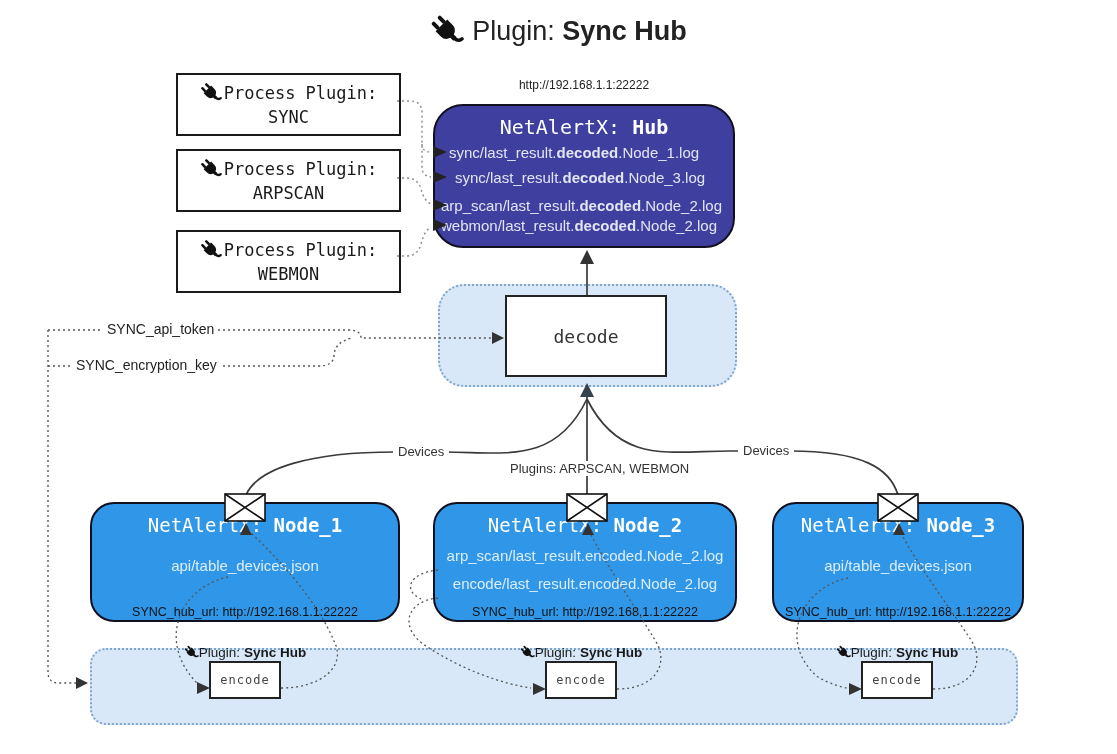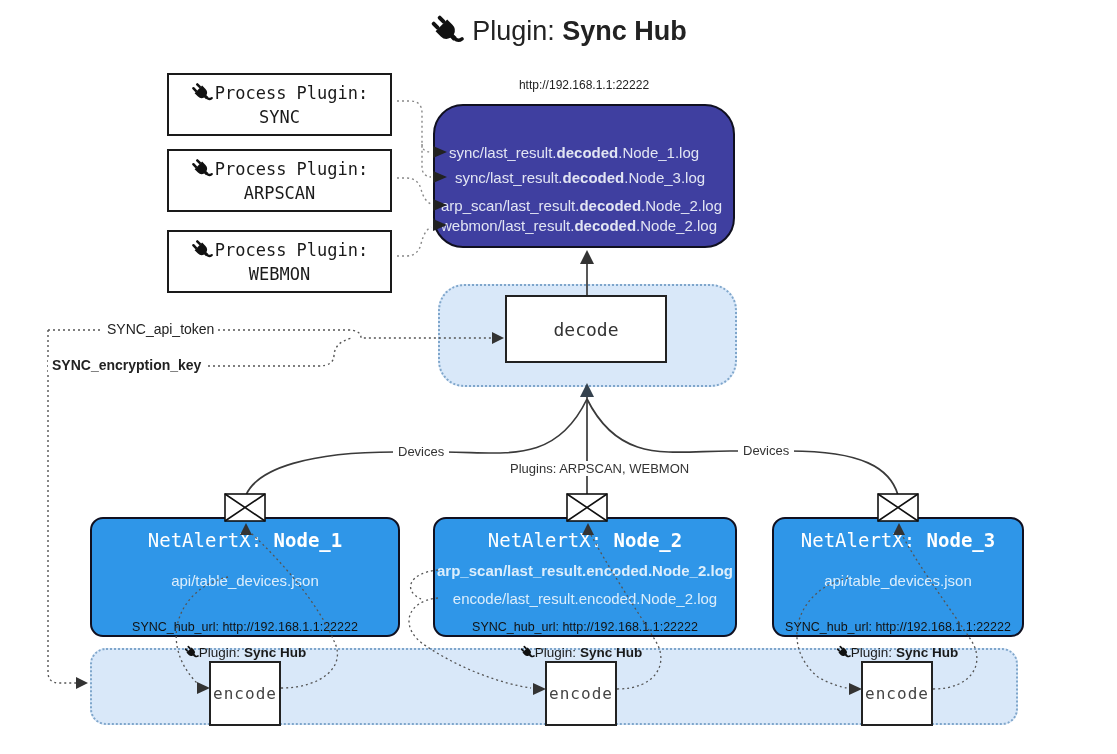--- a/index.html
+++ b/index.html
@@ -9,48 +9,48 @@
   .b{font-weight:700;}
 
   
   .title{position:absolute;left:0;right:0;top:14px;display:flex;justify-content:center;align-items:center;gap:8px;
          font-size:27px;color:#222;}
   .plug-lg{width:34px;height:34px;}
   .plug-md{width:22px;height:22px;}
   .plug-sm{width:15px;height:15px;vertical-align:-3px;}
 
   
-  .pbox{position:absolute;left:167px;width:221px;height:59px;background:#fff;border:2px solid #1a1a1a;
+  .pbox{position:absolute;left:176px;width:221px;height:59px;background:#fff;border:2px solid #1a1a1a;
         display:flex;flex-direction:column;justify-content:center;align-items:center;font-size:17px;line-height:24px;}
   .pbox .l1{display:flex;align-items:center;gap:2px;}
 
   
   .hub-url{position:absolute;left:433px;width:302px;top:78px;text-align:center;font-size:12px;color:#222;}
   .hub{position:absolute;left:433px;top:104px;width:302px;height:144px;background:var(--hub_fill,#3f3fa0);
        border:2px solid #101020;border-radius:30px;box-sizing:border-box;}
   .hub-title{position:absolute;left:0;right:0;top:9px;text-align:center;font-size:20px;color:#fff;}
   .hub-log{position:absolute;left:14px;right:4px;height:22px;font-size:15px;color:#e2e5f3;white-space:nowrap;}
 
   
   .panel{background:var(--strip_fill,#d9e8f9);border:2px dotted var(--strip_border,#7fa6cb);box-sizing:border-box;}
   .decode-panel{position:absolute;left:438px;top:284px;width:299px;height:103px;border-radius:26px;}
-  .decode-box{position:absolute;left:505px;top:295px;width:162px;height:68px;background:#fff;border:2px solid #222;
+  .decode-box{position:absolute;left:505px;top:295px;width:162px;height:82px;background:#fff;border:2px solid #222;
               box-sizing:border-box;display:flex;align-items:center;justify-content:center;font-size:18px;color:#333;text-align:center;}
 
   
-  .node{position:absolute;top:517px;height:120px;background:var(--node_fill,#2f96e8);border:2px solid #101020;
-        border-radius:13px;box-sizing:border-box;}
+  .node{position:absolute;top:502px;height:120px;background:var(--node_fill,#2f96e8);border:2px solid #101020;
+        border-radius:24px;box-sizing:border-box;}
   .node-title{position:absolute;left:0;right:0;top:10px;text-align:center;font-size:19px;color:#fff;white-space:nowrap;}
   .node-file{position:absolute;left:0;right:0;text-align:center;font-size:15px;color:#dceefc;white-space:nowrap;}
   .node-url{position:absolute;left:0;right:0;top:101px;text-align:center;font-size:12.5px;color:#111;white-space:nowrap;}
 
   
   .strip{position:absolute;left:90px;top:648px;width:928px;height:77px;border-radius:16px;}
-  .encode-box{position:absolute;top:661px;width:72px;height:65px;background:#fff;border:2px solid #222;box-sizing:border-box;
-              display:flex;align-items:center;justify-content:center;font-size:16px;color:#444;letter-spacing:1px;}
+  .encode-box{position:absolute;top:661px;width:72px;height:38px;background:#fff;border:2px solid #222;box-sizing:border-box;
+              display:flex;align-items:center;justify-content:center;font-size:12px;color:#444;letter-spacing:1px;}
   .encode-label{position:absolute;top:645px;width:160px;text-align:center;font-size:13.5px;color:#1a1a1a;white-space:nowrap;}
 
   
   .line-label{position:absolute;background:#fff;padding:0 5px;font-size:13px;color:#333;white-space:nowrap;z-index:6;}
   .cfg-label{position:absolute;background:#fff;padding:0 4px;font-size:14px;color:#222;white-space:nowrap;z-index:6;}
 
   .overlay{position:absolute;left:0;top:0;width:1117px;height:754px;z-index:5;pointer-events:none;}
   .defs{position:absolute;width:0;height:0;}
 </style>
 </head>
@@ -101,37 +101,38 @@
         <svg class="plug-md">
           <use href="#plugsym"></use>
         </svg>
         <span>Process Plugin:</span>
       </span>
     <span>WEBMON</span>
   </div>
 
   <div class="hub-url">http://192.168.1.1:22222</div>
   <div class="hub">
+    <div class="hub-title mono"><span>NetAlertX: </span><span class="b">Hub</span></div>
     <div class="hub-log" style="top:38px;"><span>sync/last_result.</span><span class="b">decoded</span><span>.Node_1.log</span></div>
     <div class="hub-log" style="top:63px;margin-left:6px;"><span>sync/last_result.</span><span class="b">decoded</span><span>.Node_3.log</span></div>
     <div class="hub-log" style="top:91px;left:6px;"><span>arp_scan/last_result.</span><span class="b">decoded</span><span>.Node_2.log</span></div>
     <div class="hub-log" style="top:111px;left:6px;"><span>webmon/last_result.</span><span class="b">decoded</span><span>.Node_2.log</span></div>
   </div>
 
   <div class="panel decode-panel"></div>
   <div class="decode-box mono">decode</div>
 
   <div class="node" style="left:90px;width:310px;">
     <div class="node-title mono"><span>NetAlertX: </span><span class="b">Node_1</span></div>
     <div class="node-file" style="top:53px;">api/table_devices.json</div>
     <div class="node-url">SYNC_hub_url: http://192.168.1.1:22222</div>
   </div>
   <div class="node" style="left:433px;width:304px;">
     <div class="node-title mono"><span>NetAlertX: </span><span class="b">Node_2</span></div>
-    <div class="node-file" style="top:43px;font-weight:bold;">arp_scan/last_result.encoded.Node_2.log</div>
+    <div class="node-file" style="top:43px;">arp_scan/last_result.encoded.Node_2.log</div>
     <div class="node-file" style="top:71px;">encode/last_result.encoded.Node_2.log</div>
     <div class="node-url">SYNC_hub_url: http://192.168.1.1:22222</div>
   </div>
   <div class="node" style="left:772px;width:252px;padding-left:24px;">
     <div class="node-title mono"><span>NetAlertX: </span><span class="b">Node_3</span></div>
     <div class="node-file" style="top:53px;">api/table_devices.json</div>
     <div class="node-url">SYNC_hub_url: http://192.168.1.1:22222</div>
   </div>
 
   <div class="panel strip"></div>
@@ -212,18 +213,18 @@
       <rect x="225" y="494" width="40" height="27"></rect>
       <path d="M225 494 L265 521 M265 494 L225 521" fill="none"></path>
       <rect x="567" y="494" width="40" height="27"></rect>
       <path d="M567 494 L607 521 M607 494 L567 521" fill="none"></path>
       <rect x="878" y="494" width="40" height="27"></rect>
       <path d="M878 494 L918 521 M918 494 L878 521" fill="none"></path>
     </g>
   </svg>
 
   <div class="cfg-label" style="left:103px;top:321px;">SYNC_api_token</div>
-  <div class="cfg-label" style="left:48px;top:357px;font-weight:bold;">SYNC_encryption_key</div>
+  <div class="cfg-label" style="left:72px;top:357px;">SYNC_encryption_key</div>
   <div class="line-label" style="left:393px;top:444px;">Devices</div>
   <div class="line-label" style="left:738px;top:443px;">Devices</div>
   <div class="line-label" style="left:505px;top:461px;">Plugins: ARPSCAN, WEBMON</div>
 
 </div>
 
 </body></html>

